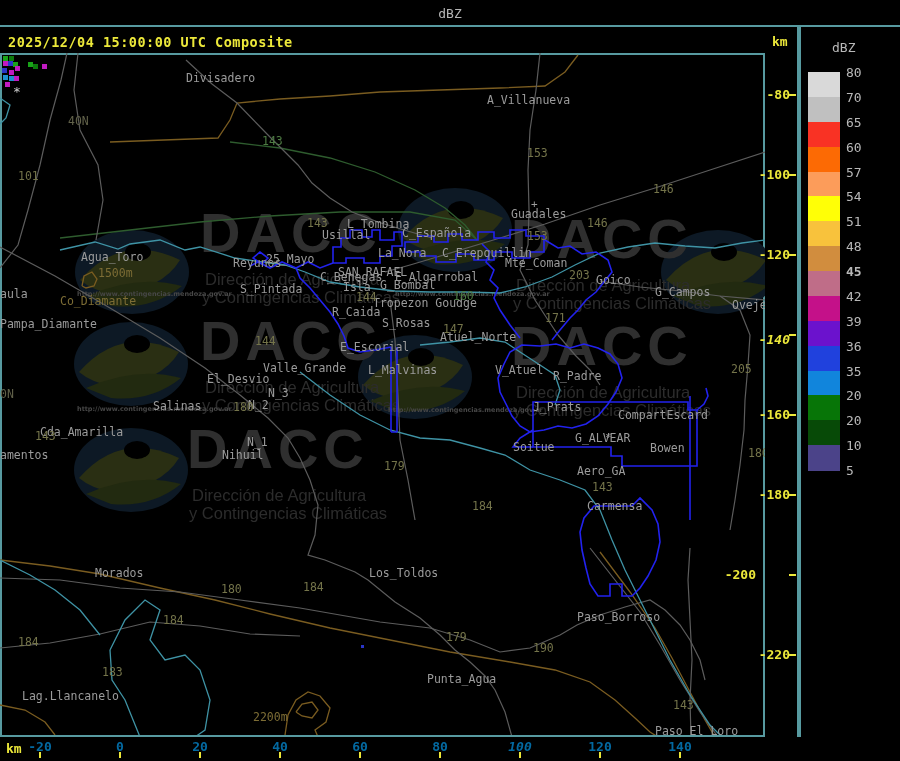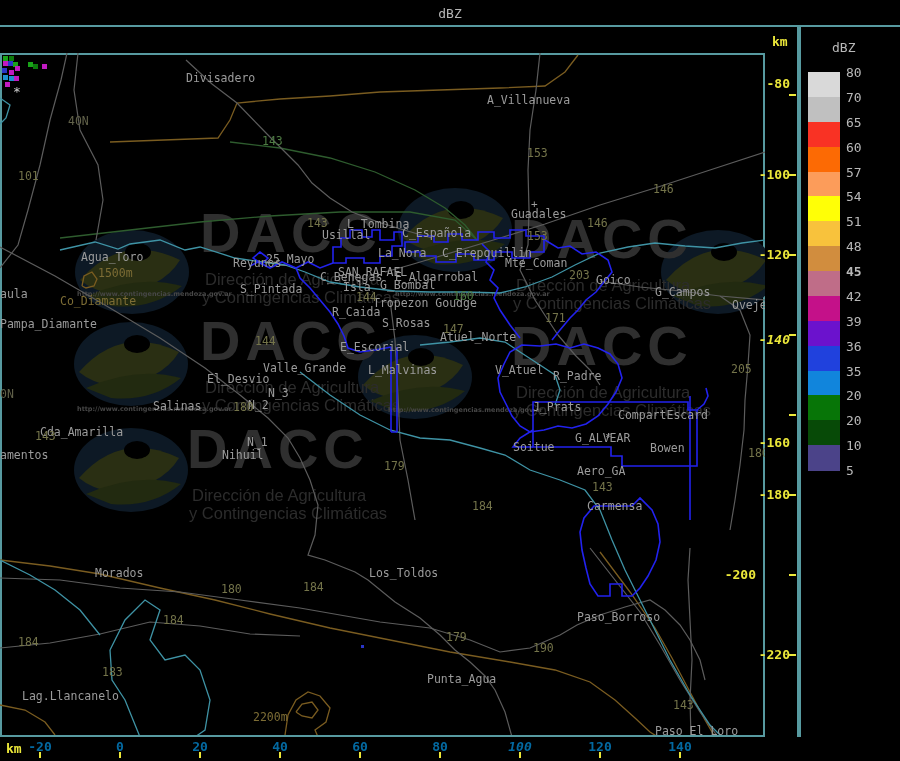--- a/index.html
+++ b/index.html
@@ -50,20 +50,21 @@
 </head>
 <body>
 
 <div id="app">
 
   <div id="titlebar" class="abs">
     <span>dBZ</span>
   </div>
 
   <div id="header" class="abs">
+    <span id="timestamp" class="yellow">2025/12/04 15:00:00 UTC Composite</span>
     <span id="km-right" class="yellow">km</span>
   </div>
 
   <div class="abs frame" style="left:0;top:53px;width:765px;height:2px"></div>
   <div class="abs frame" style="left:0;top:53px;width:2px;height:684px"></div>
   <div class="abs frame" style="left:763px;top:53px;width:2px;height:684px"></div>
   <div class="abs frame" style="left:0;top:735px;width:765px;height:2px"></div>
 
   <svg id="mapsvg" class="abs" style="left:0;top:53px" width="765" height="682" viewBox="0 53 765 682">
 
@@ -305,29 +306,29 @@
         <text x="253" y="721" class="t">2200m</text>
         <text x="68" y="125" class="n">40N</text>
         <text x="0" y="398" class="n">0N</text>
         <text x="13" y="96" class="mark">*</text>
         <text x="605" y="441" class="mark2">*</text>
         <text x="531" y="208" class="mark2">+</text>
       </g>
   </svg>
 
   <div id="ygutter">
-      <div class="ylab" style="left: 730px; top: 76px;">-80</div>
+      <div class="ylab" style="left: 730px; top: 87px;">-80</div>
       <div class="ytick" style="left: 789px; top: 94px;"></div>
       <div class="ylab" style="left: 730px; top: 167px;">-100</div>
       <div class="ytick" style="left: 789px; top: 174px;"></div>
       <div class="ylab" style="left: 730px; top: 247px;">-120</div>
       <div class="ytick" style="left: 789px; top: 254px;"></div>
       <div class="ylab" style="left: 730px; top: 332px; font-style: italic;">-140</div>
       <div class="ytick" style="left: 789px; top: 334px;"></div>
-      <div class="ylab" style="left: 730px; top: 407px; margin-top: 28px;">-160</div>
+      <div class="ylab" style="left: 730px; top: 407px;">-160</div>
       <div class="ytick" style="left: 789px; top: 414px;"></div>
       <div class="ylab" style="left: 730px; top: 487px;">-180</div>
       <div class="ytick" style="left: 789px; top: 494px;"></div>
       <div class="ylab" style="left: 696px; top: 567px;">-200</div>
       <div class="ytick" style="left: 789px; top: 574px;"></div>
       <div class="ylab" style="left: 730px; top: 647px;">-220</div>
       <div class="ytick" style="left: 789px; top: 654px;"></div>
     </div>
 
   <div id="vline" class="abs"></div>

